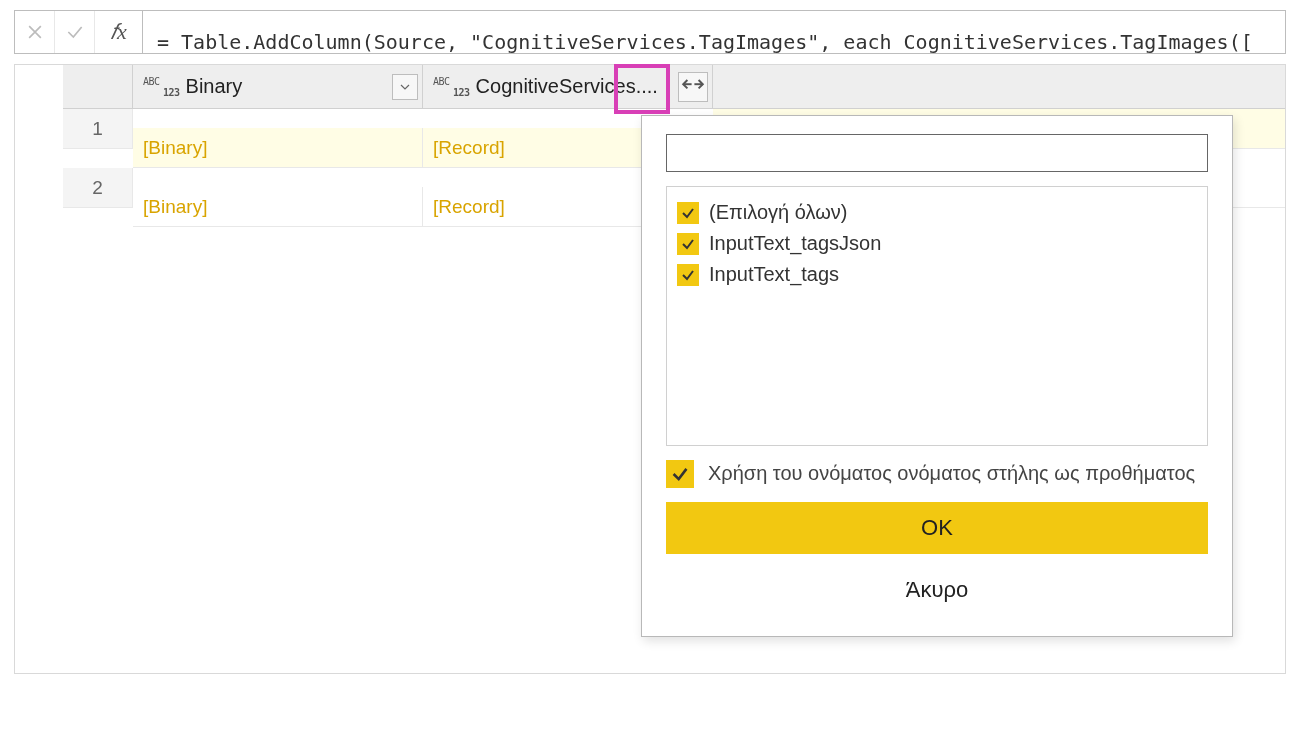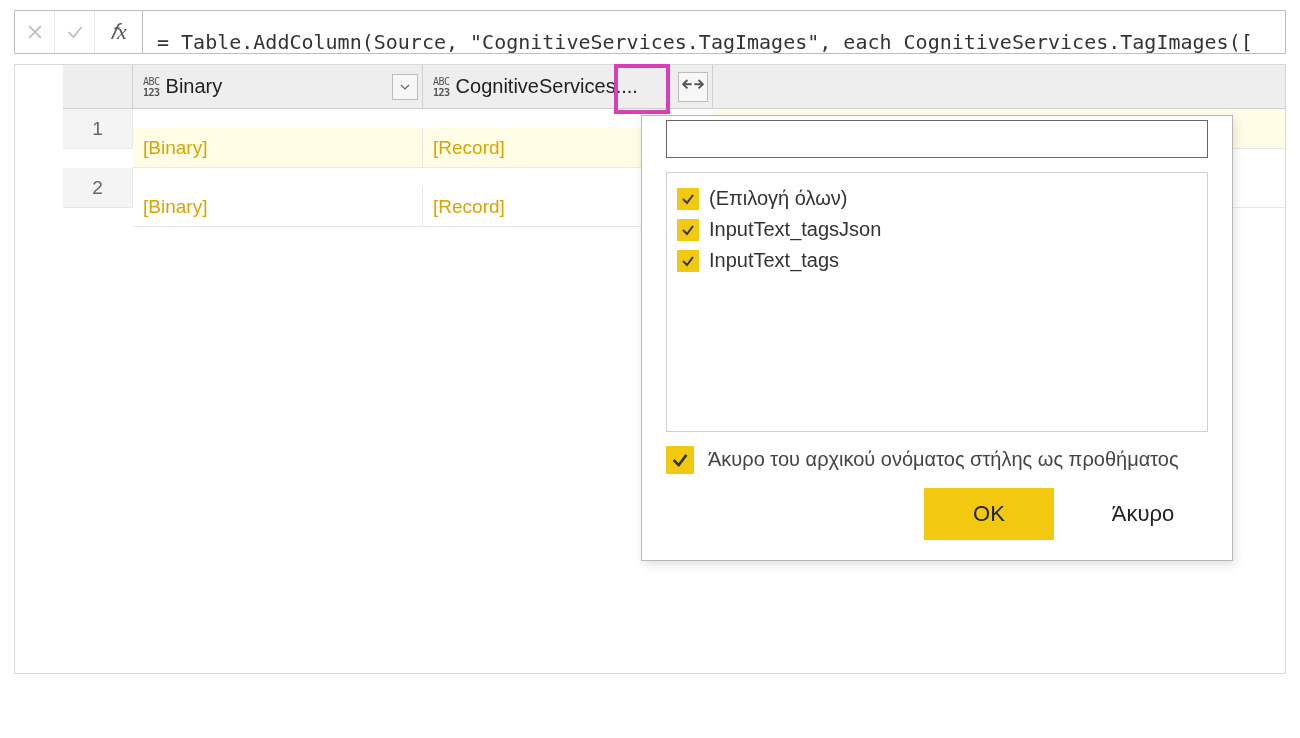--- a/index.html
+++ b/index.html
@@ -86,21 +86,21 @@
     .hdr-name { padding-left: 6px; display: flex; align-items: center; gap: 6px; flex: 1; }
     .type-icon {
       font-size: 10px;
       line-height: 1.1;
       color: #555;
       font-family: Consolas, monospace;
       letter-spacing: -0.5px;
       padding-left: 4px;
     }
     .type-icon .top { display:block; }
-    .type-icon .bot { display:block; font-weight: bold; }
+    .type-icon .bot { display:block; font-weight: bold; margin-left: 20px; }
     .hdr-dropdown {
       width: 26px; height: 26px;
       border: 1px solid #bdbdbd;
       background: #f7f7f7;
       display: flex; align-items: center; justify-content: center;
       margin-right: 4px;
     }
     .hdr-dropdown svg { width: 10px; height: 10px; }
     .expand-btn {
       width: 30px; height: 30px;
@@ -136,21 +136,21 @@
     .row-fill { border-right: none; }
     .popup {
       position: absolute;
       top: 50px;
       left: 626px;
       width: 592px;
       background: #fff;
       border: 1px solid #b8b8b8;
       box-shadow: 2px 4px 10px rgba(0,0,0,0.12);
       z-index: 40;
-      padding: 4px 24px 20px 24px;
+      padding: 18px 24px 20px 24px;
     }
     .popup-search {
       width: 100%;
       height: 38px;
       border: 1px solid #666;
       margin-bottom: 14px;
       padding: 4px 8px;
       font-size: 18px;
       background: #fff;
     }
@@ -183,22 +183,23 @@
     .prefix-chk {
       width: 28px; height: 28px;
       background: #f2c811;
       display: flex; align-items: center; justify-content: center;
       flex-shrink: 0;
     }
     .prefix-label { font-size: 20px; color: #444; line-height: 1.35; }
     .btn-row {
       display: flex;
       justify-content: flex-end;
-      gap: 24px;
+      gap: 10px;
       margin-top: 14px;
+      flex-direction: column;
     }
     .btn {
       min-width: 130px;
       height: 52px;
       display: flex;
       align-items: center;
       justify-content: center;
       font-size: 22px;
       cursor: pointer;
       border: none;
@@ -303,21 +304,21 @@
           </div>
         <span class="chk-label">InputText_tags</span>
       </div>
     </div>
     <div class="prefix-row">
       <div class="prefix-chk">
           <svg viewBox="0 0 14 14" width="18" height="18">
             <path d="M2 7 L6 11 L12 3" stroke="#333" stroke-width="2" fill="none"></path>
           </svg>
         </div>
-      <div class="prefix-label">Άκυρο του αρχικού ονόματος στήλης ως προθήματος</div>
+      <div class="prefix-label">Χρήση του ονόματος ονόματος στήλης ως προθήματος</div>
     </div>
     <div class="btn-row">
       <button class="btn btn-primary">OK</button>
       <button class="btn btn-secondary">Άκυρο</button>
     </div>
   </div>
 </div>
 
 <div class="expand-highlight"></div>
 

